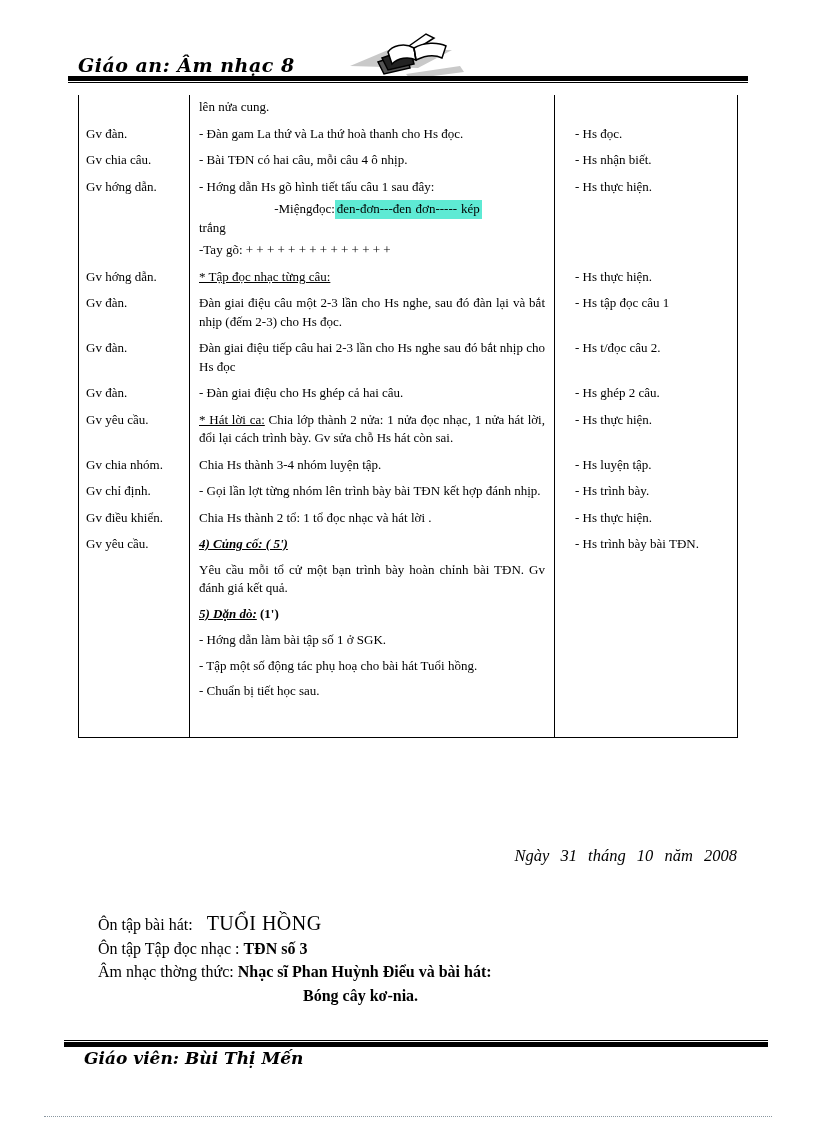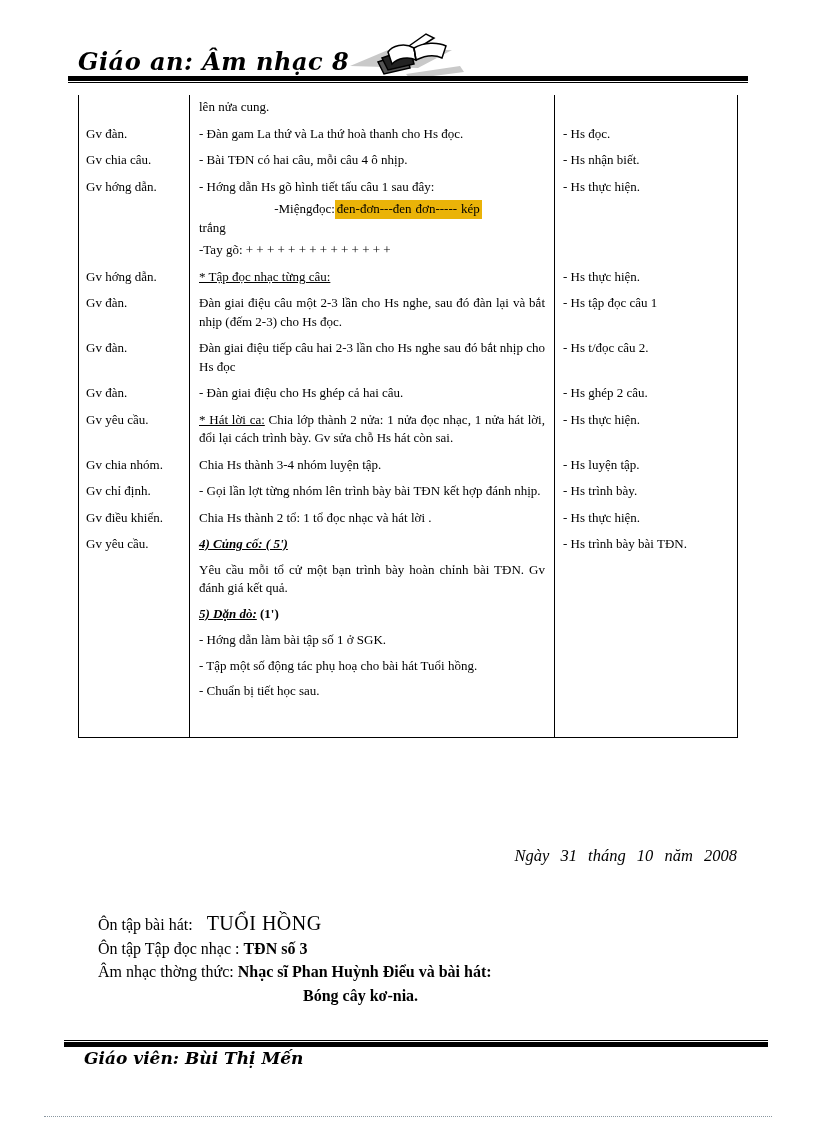--- a/index.html
+++ b/index.html
@@ -4,43 +4,43 @@
 <style>
   html,body{margin:0;padding:0;}
   body{
     width:816px;height:1123px;position:relative;background:#fff;color:#000;
     font-family:"Liberation Serif", serif;overflow:hidden;
   }
   
   .hdr{position:absolute;top:30px;left:78px;width:660px;height:46px;
        display:flex;align-items:flex-end;justify-content:space-between;}
   .script{font-family:"DejaVu Serif", serif;font-style:italic;font-weight:bold;
-          font-size:24px;letter-spacing:.5px;}
+          font-size:19px;letter-spacing:.5px;}
   .hdr-logo{position:absolute;left:50%;transform:translateX(-50%);bottom:-4px;}
   .rule2{position:absolute;left:68px;width:680px;}
   .rule2 .thick{height:5px;background:#000;}
   .rule2 .thin{height:1px;background:#000;margin-top:1px;}
   .rule2.flip .thin{margin-top:0;margin-bottom:1px;}
   #hdr-rule{top:76px;}
   #ftr-rule{top:1040px;left:64px;width:704px;}
   
   .tbl{position:absolute;top:95px;left:78px;width:660px;
        display:grid;grid-template-columns:112px 365px 183px;
        border-bottom:1.5px solid #000;font-size:13px;line-height:18.5px;}
   .tr{display:contents;}
   .td{box-sizing:border-box;padding:1px 6px;}
   .c1{border-left:1.5px solid #000;border-right:1.5px solid #000;padding-left:7px;}
   .c2{border-right:1.5px solid #000;padding-left:9px;padding-right:9px;}
   .c3{border-right:1.5px solid #000;padding-left:8px;}
   .td p{margin:2px 0 4px 0;text-align:justify;}
-  .c3 p{text-align:justify;}
+  .c3 p{text-align:justify;margin-left:12px;}
   .u{text-decoration:underline;}
   .biu{font-weight:bold;font-style:italic;text-decoration:underline;}
   .b{font-weight:bold;}
-  .hl{background:#eab308;padding:0 2px;}
+  .hl{background:#5eead4;padding:0 2px;}
   .md-line{display:flex;justify-content:center;margin:4px 0 0 12px;}
   .last-row .td{padding-bottom:32px;}
   
   .date{position:absolute;top:846px;right:79px;font-style:italic;font-size:16.5px;
         word-spacing:7px;}
   
   .tiet{position:absolute;top:912px;left:80px;display:flex;font-size:16px;line-height:23.5px;}
   .tiet-label{font-weight:bold;text-decoration:underline;width:84px;}
   .tiet-body{margin-left:18px;}
   .song-title{font-size:20px;margin-left:14px;letter-spacing:.5px;}

